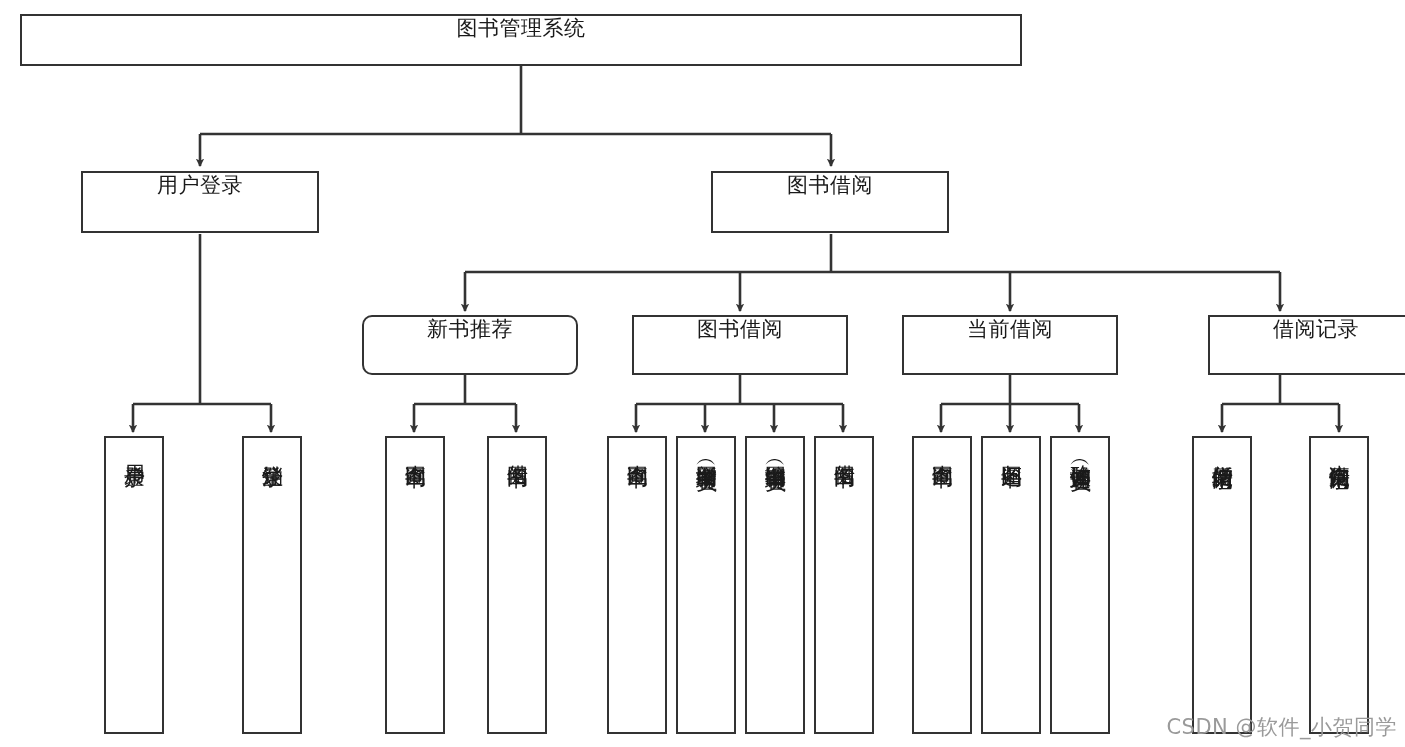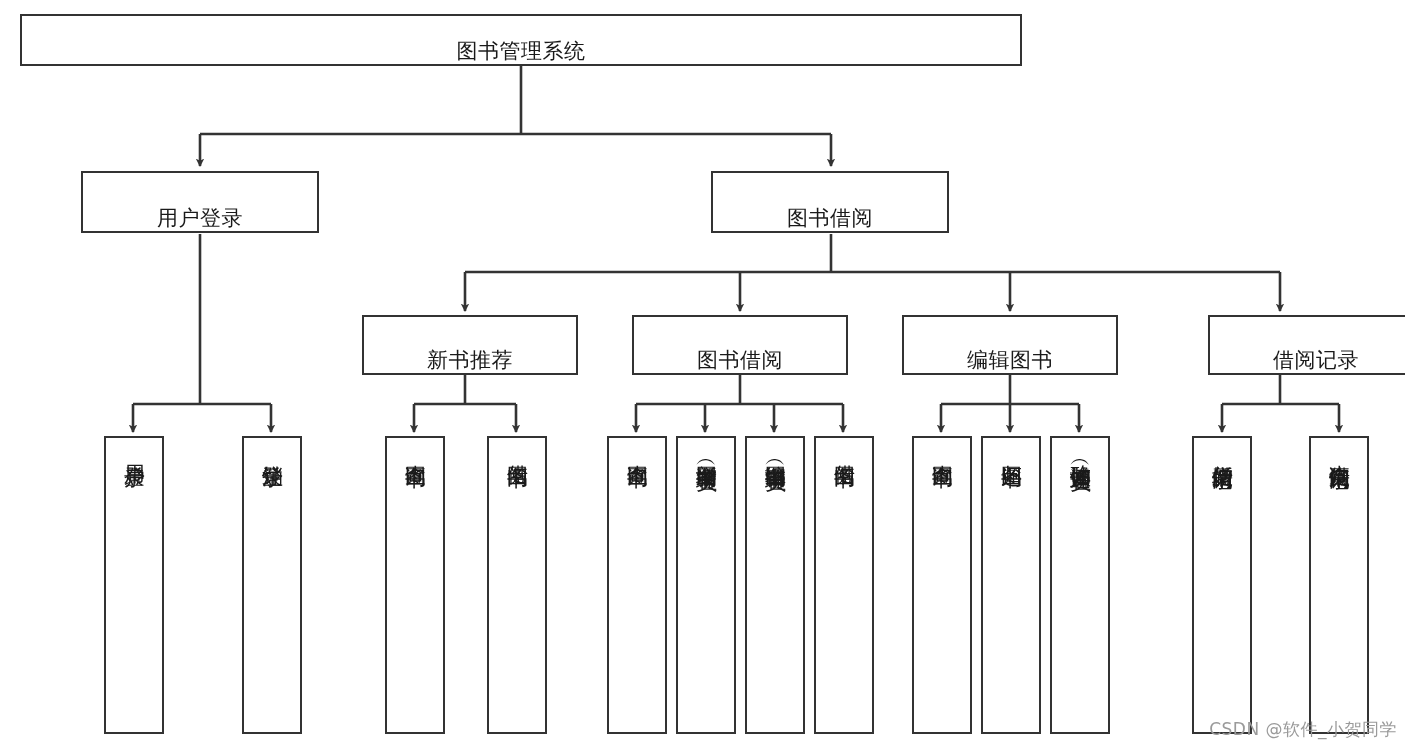--- a/index.html
+++ b/index.html
@@ -24,21 +24,21 @@
     top: 0;
     width: 1405px;
     height: 747px;
   }
   .node-box {
     position: absolute;
     box-sizing: border-box;
     background: #ffffff;
     border: 2px solid #333333;
     display: flex;
-    align-items: flex-end;
+    align-items: flex-start;
     justify-content: center;
     z-index: 2;
   }
   .node-label-h {
     font-size: 21px;
     color: #1a1a1a;
     line-height: 1.2;
     white-space: nowrap;
     letter-spacing: 0.5px;
   }
@@ -54,21 +54,21 @@
   }
   .leaf-box {
     align-items: flex-start;
     justify-content: center;
     padding-top: 10px;
   }
   #watermark {
     position: absolute;
     right: 8px;
     bottom: 6px;
-    font-size: 17px;
+    font-size: 21px;
     color: #9a9a9a;
     letter-spacing: 0.5px;
     z-index: 5;
     white-space: nowrap;
   }
 </style>
 </head>
 <body>
 
 <div id="diagram-root">
@@ -129,30 +129,30 @@
   </div>
 
   <div class="node-box" style="left:81px; top:171px; width:238px; height:62px;">
     <span class="node-label-h">用户登录</span>
   </div>
 
   <div class="node-box" style="left:711px; top:171px; width:238px; height:62px;">
     <span class="node-label-h">图书借阅</span>
   </div>
 
-  <div class="node-box" style="left:362px; top:315px; width:216px; height:60px;">
+  <div class="node-box" style="left:362px; top:315px; width:216px; height:60px;border-radius:10px;">
     <span class="node-label-h">新书推荐</span>
   </div>
 
   <div class="node-box" style="left:632px; top:315px; width:216px; height:60px;">
     <span class="node-label-h">图书借阅</span>
   </div>
 
   <div class="node-box" style="left:902px; top:315px; width:216px; height:60px;">
-    <span class="node-label-h">编辑图书</span>
+    <span class="node-label-h">当前借阅</span>
   </div>
 
   <div class="node-box" style="left:1172px; top:315px; width:216px; height:60px;margin-left:36px;">
     <span class="node-label-h">借阅记录</span>
   </div>
 
   <div class="node-box leaf-box" style="left:104px; top:436px; width:60px; height:298px;">
     <span class="node-label-v">用户登录</span>
   </div>
 

